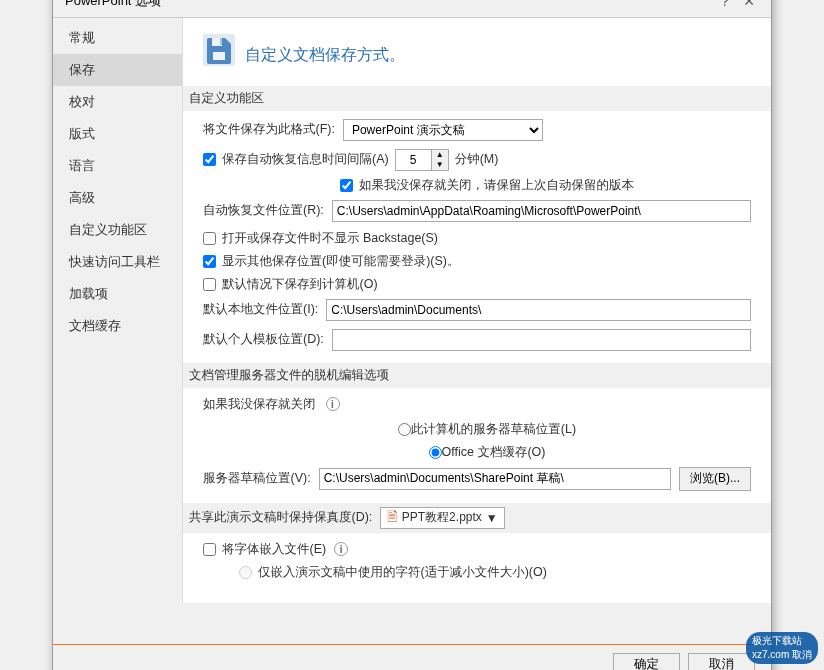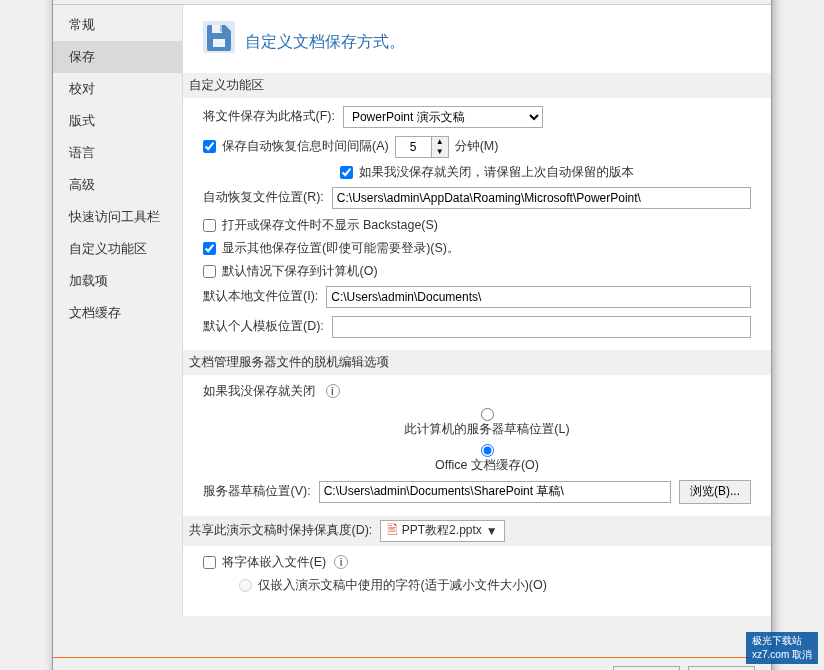--- a/index.html
+++ b/index.html
@@ -188,21 +188,20 @@
       padding: 2px 4px;
       font-size: 11.5px;
       background: #fff;
       min-width: 200px;
     }
     .radio-row {
       display: flex;
       align-items: center;
       gap: 0;
       margin-bottom: 6px;
-      flex-direction: column;
     }
     .radio-row input[type="radio"] {
       width: 13px;
       height: 13px;
       cursor: pointer;
     }
     .radio-row label {
       font-size: 12.5px;
       color: #333;
     }
@@ -248,21 +247,21 @@
       cursor: pointer;
     }
     .watermark {
       position: fixed;
       bottom: 6px;
       right: 6px;
       background: rgba(0,80,160,0.85);
       color: #fff;
       font-size: 10px;
       padding: 2px 6px;
-      border-radius: 0;
+      border-radius: 14px;
       pointer-events: none;
     }
     .section-divider {
       background: #f0f0f0;
       padding: 4px 6px;
       margin: 12px 0 8px -20px;
       font-size: 12.5px;
       color: #333;
       width: calc(100% + 40px);
     }
@@ -300,22 +299,22 @@
 
   <div class="dialog-body">
 
     <div class="sidebar">
       <div class="sidebar-item">常规</div>
       <div class="sidebar-item active">保存</div>
       <div class="sidebar-item">校对</div>
       <div class="sidebar-item">版式</div>
       <div class="sidebar-item">语言</div>
       <div class="sidebar-item">高级</div>
+      <div class="sidebar-item">自定义功能区</div>
       <div class="sidebar-item">快速访问工具栏</div>
-      <div class="sidebar-item">自定义功能区</div>
       <div class="sidebar-item">加载项</div>
       <div class="sidebar-item">文档缓存</div>
     </div>
 
     <div class="content">
 
       <div class="content-header">
         <svg class="save-icon" viewBox="0 0 32 32" fill="none" xmlns="http://www.w3.org/2000/svg">
           <rect width="32" height="32" rx="2" fill="#2b6fb5" opacity="0.15"></rect>
           <path d="M6 4h16l6 6v18a2 2 0 01-2 2H6a2 2 0 01-2-2V6a2 2 0 012-2z" fill="#2b6fb5" opacity="0.8"></path>

